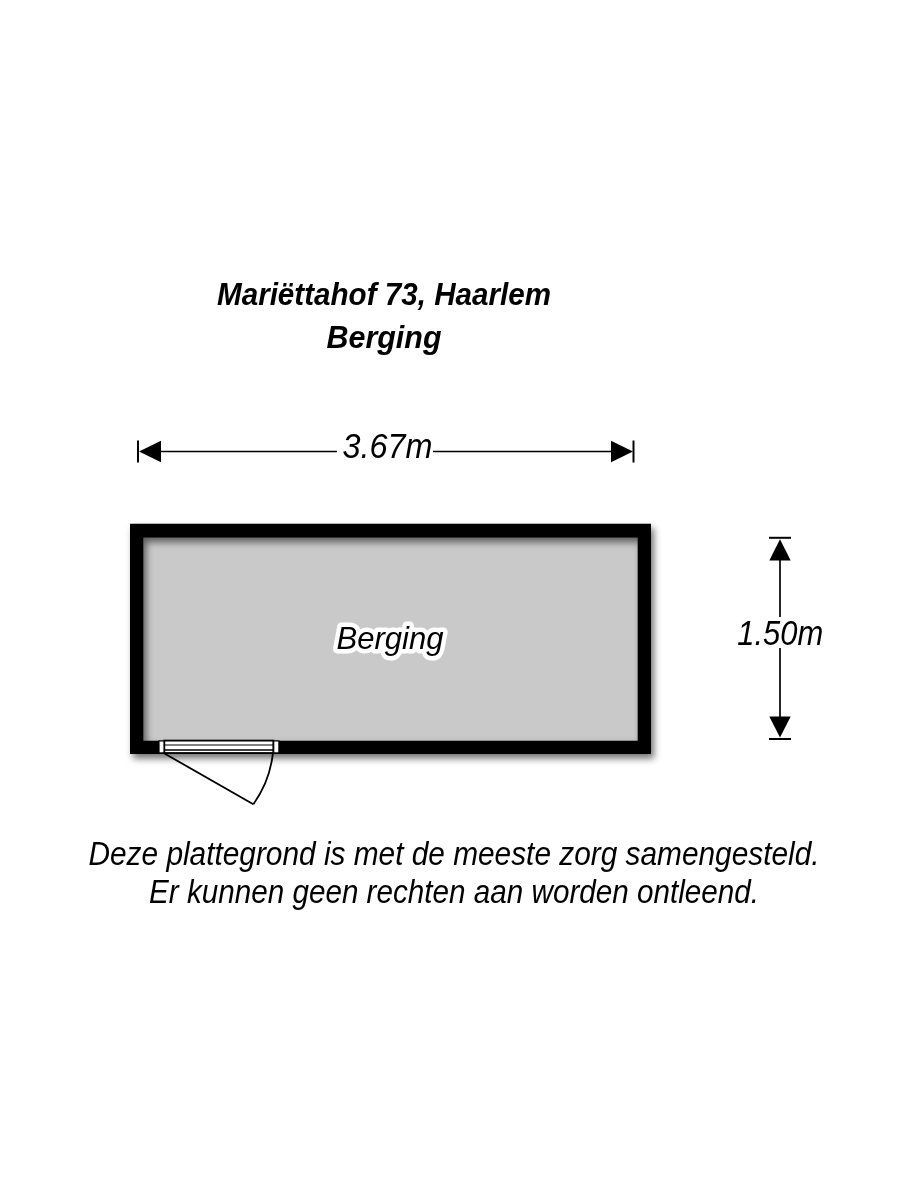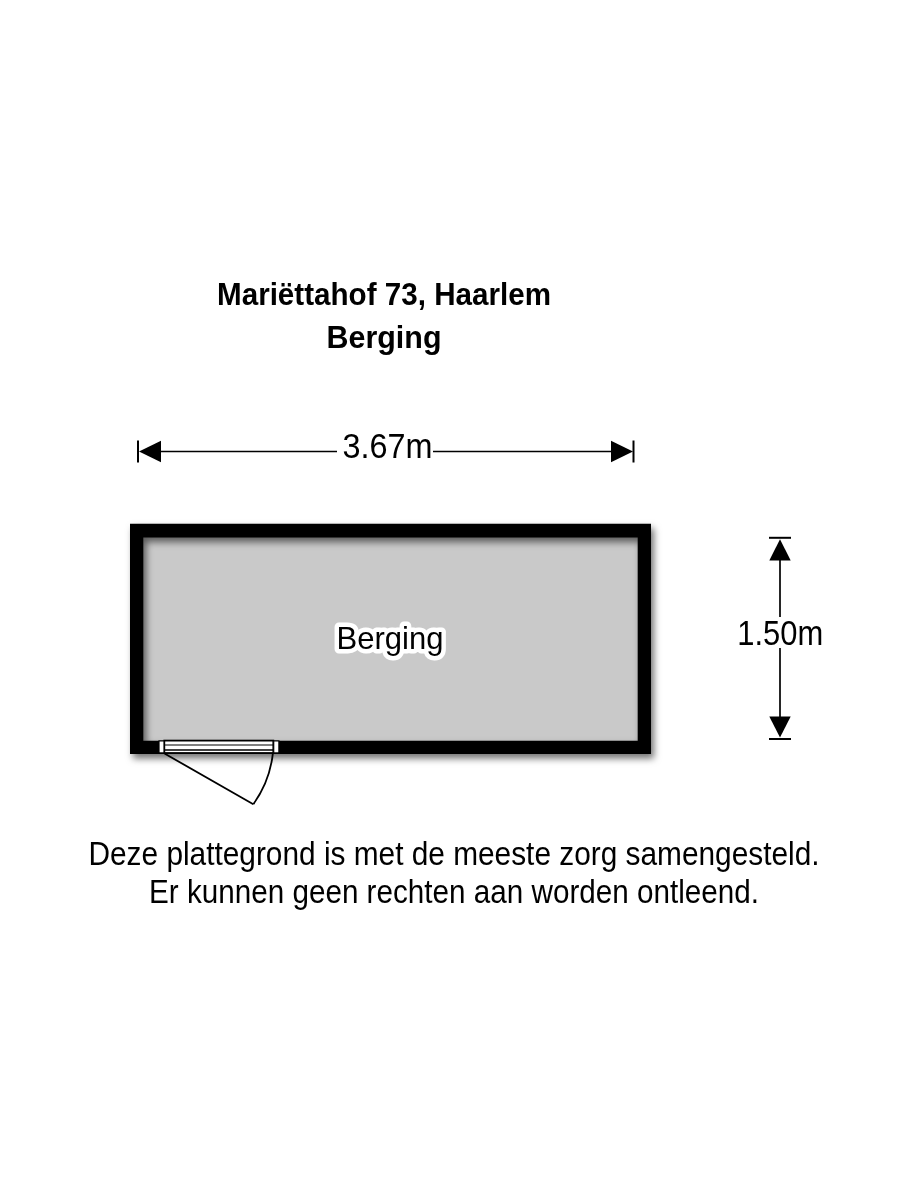--- a/index.html
+++ b/index.html
@@ -1,16 +1,16 @@
 <!DOCTYPE html>
 <html><head>
 <meta charset="utf-8">
 <style>
   html,body{margin:0;padding:0;background:#ffffff;}
-  .page{position:relative;width:900px;height:1200px;background:#ffffff;overflow:hidden;}
+  .page{position:relative;width:900px;height:1200px;background:#ffffff;overflow:hidden;font-style:italic;}
   svg text{font-family:"Liberation Sans",sans-serif;}
 </style>
 </head>
 <body>
 <div class="page">
 <svg width="900" height="1200" viewBox="0 0 900 1200" xmlns="http://www.w3.org/2000/svg">
   <defs>
     <filter id="wallshadow" x="-20%" y="-20%" width="140%" height="140%">
       <feDropShadow dx="3" dy="4.5" stdDeviation="3.5" flood-color="#000000" flood-opacity="0.55"></feDropShadow>
     </filter>

